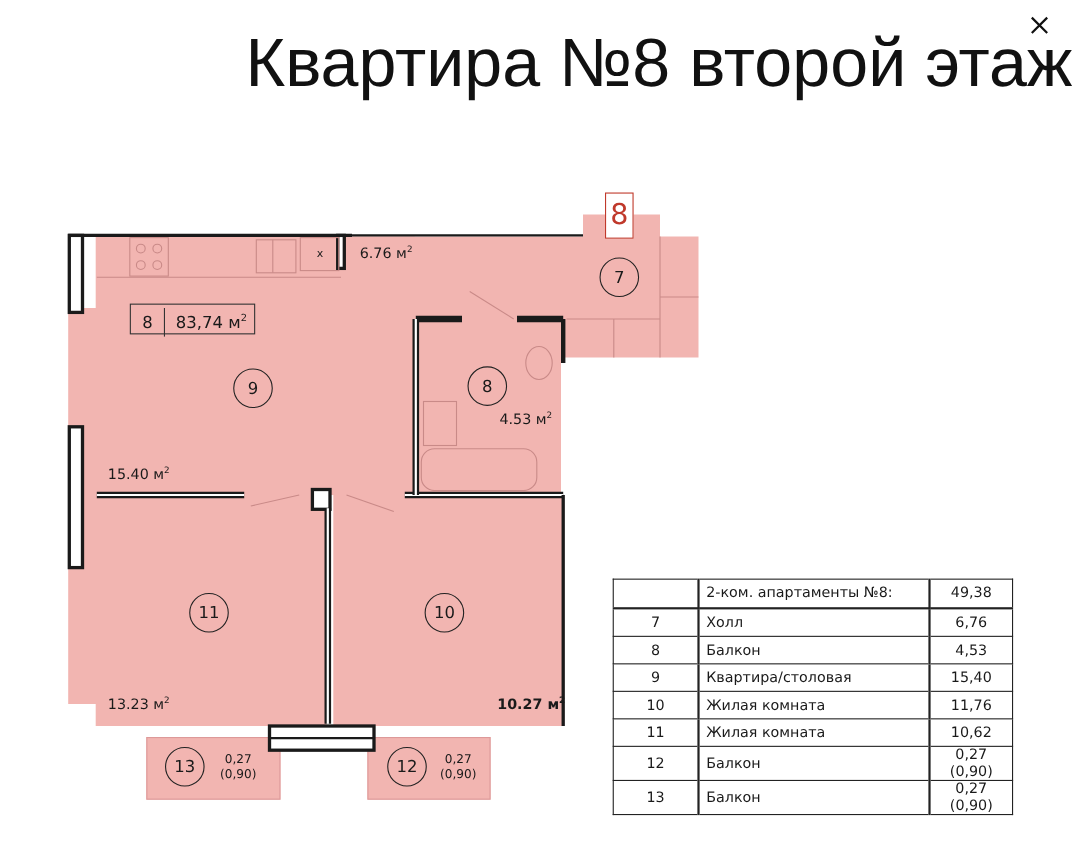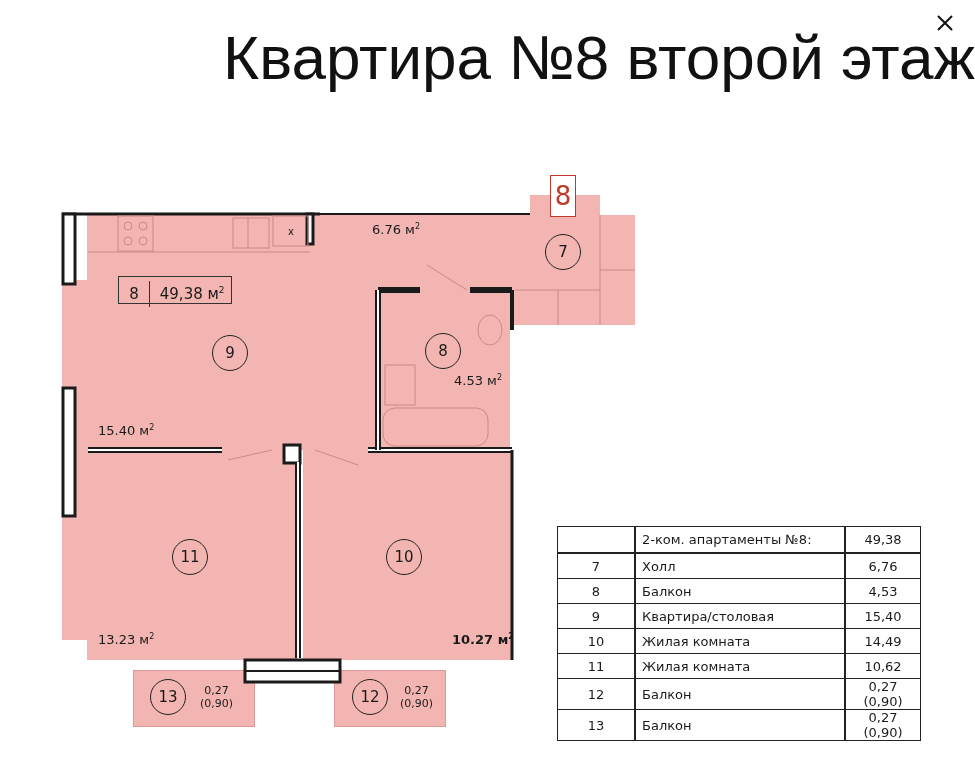--- a/index.html
+++ b/index.html
@@ -86,27 +86,27 @@
       <line x1="515" y1="290" x2="600" y2="290"></line>
       <line x1="558" y1="290" x2="558" y2="325"></line>
       <line x1="228" y1="460" x2="272" y2="450"></line>
       <line x1="315" y1="450" x2="358" y2="465"></line>
       <line x1="427" y1="265" x2="467" y2="290"></line>
     </g>
   </svg>
 
   <div class="abs" style="left:118px;top:276px;width:112px;height:26px;border:1.5px solid #333;font-size:15px;line-height:26px;">
     <span style="display:inline-block;width:30px;text-align:center;border-right:1.5px solid #333;">8</span>
-    <span style="padding-left:5px;">49,38 м</span><sup style="font-size:9px;">2</sup>
+    <span style="padding-left:5px;">83,74 м</span><sup style="font-size:9px;">2</sup>
   </div>
 
   <div class="abs" style="left:550px;top:175px;width:24px;height:40px;border:1.5px solid #c0392b;background:#fff;color:#c0392b;font-size:26px;line-height:40px;text-align:center;">8</div>
 
   <div class="circ" style="left:545px;top:234px;">7</div>
-  <div class="lbl" style="left:327px;top:222px;margin-left:45px;"><span>6.76 м</span><sup>2</sup></div>
+  <div class="lbl" style="left:327px;top:222px;"><span>6.76 м</span><sup>2</sup></div>
   <div class="circ" style="left:425px;top:333px;">8</div>
   <div class="lbl" style="left:454px;top:373px;"><span>4.53 м</span><sup>2</sup></div>
   <div class="circ" style="left:212px;top:335px;">9</div>
   <div class="lbl" style="left:98px;top:423px;"><span>15.40 м</span><sup>2</sup></div>
   <div class="circ" style="left:386px;top:539px;">10</div>
   <div class="lbl" style="left:452px;top:632px;font-weight:bold;"><span>10.27 м</span><sup>2</sup></div>
   <div class="circ" style="left:172px;top:539px;">11</div>
   <div class="lbl" style="left:98px;top:632px;"><span>13.23 м</span><sup>2</sup></div>
 
   <div class="circ" style="left:352px;top:679px;">12</div>
@@ -141,21 +141,21 @@
         <td class="val">4,53</td>
       </tr>
   <tr>
         <td class="num">9</td>
         <td class="name">Квартира/столовая</td>
         <td class="val">15,40</td>
       </tr>
   <tr>
         <td class="num">10</td>
         <td class="name">Жилая комната</td>
-        <td class="val">14,49</td>
+        <td class="val">11,76</td>
       </tr>
   <tr>
         <td class="num">11</td>
         <td class="name">Жилая комната</td>
         <td class="val">10,62</td>
       </tr>
   <tr>
         <td class="num">12</td>
         <td class="name">Балкон</td>
         <td class="val">0,27 (0,90)</td>

